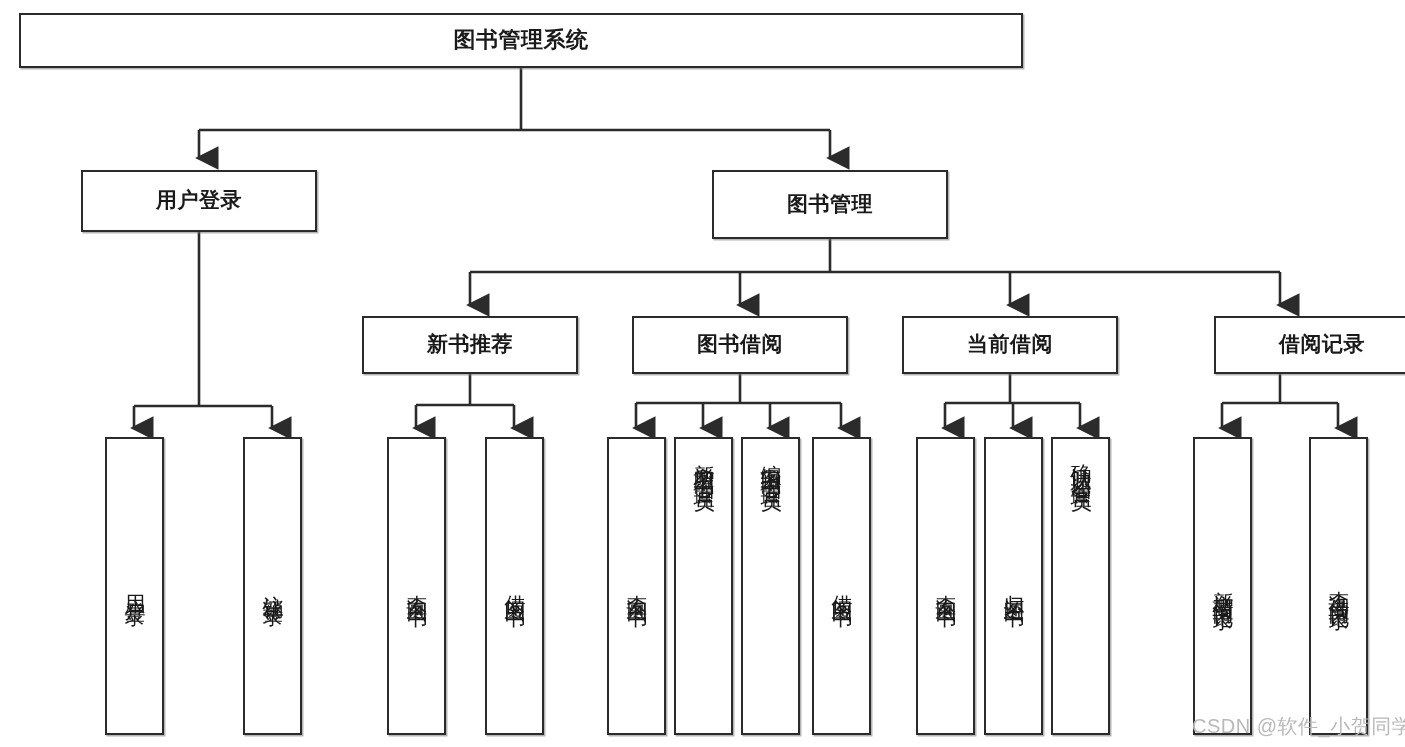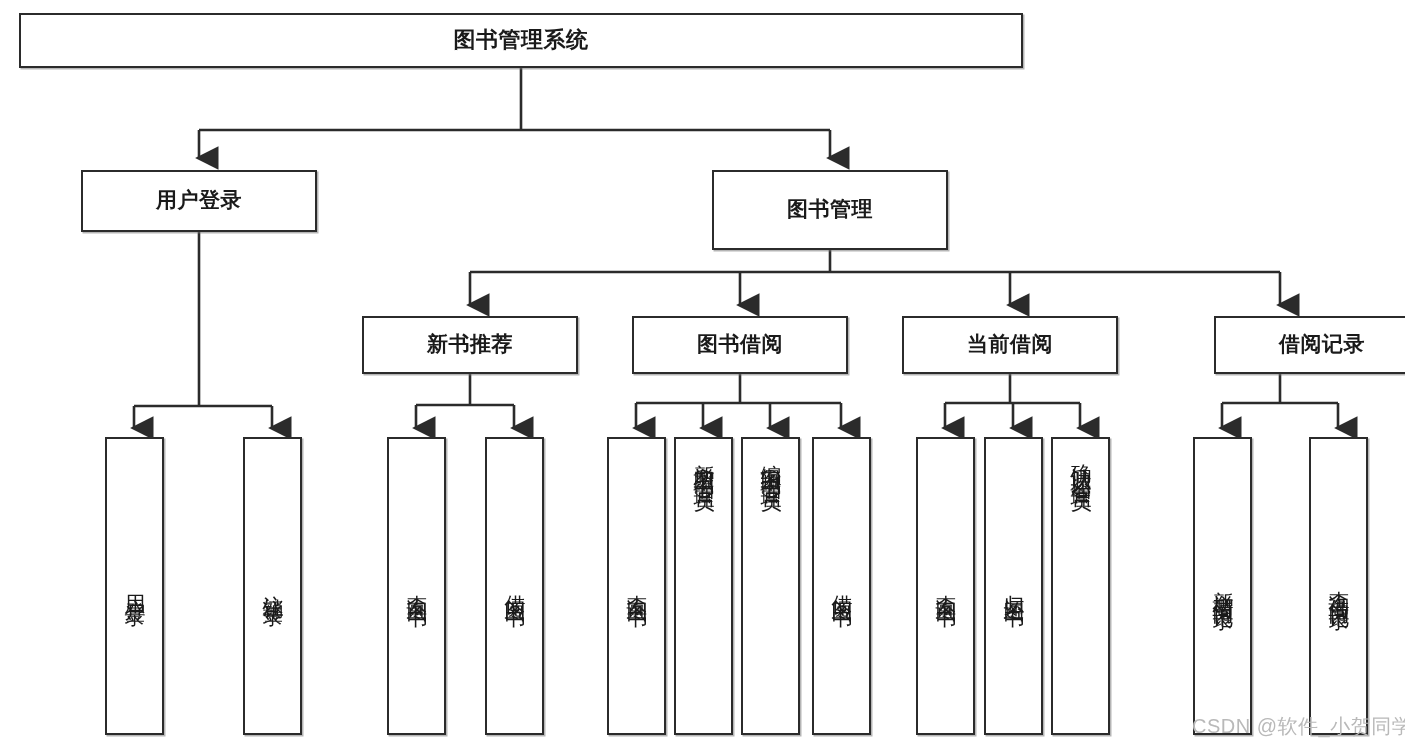--- a/index.html
+++ b/index.html
@@ -130,21 +130,21 @@
     </g>
   </svg>
 
   <div class="node horiz root" style="left:19px; top:13px; width:1004px; height:55px;">
     <span class="label">图书管理系统</span>
   </div>
 
   <div class="node horiz" style="left:81px; top:170px; width:236px; height:62px;">
     <span class="label">用户登录</span>
   </div>
-  <div class="node horiz" style="left:712px; top:170px; width:236px; height:80px;">
+  <div class="node horiz" style="left:712px; top:170px; width:236px; height:69px;">
     <span class="label">图书管理</span>
   </div>
 
   <div class="node horiz" style="left:362px; top:316px; width:216px; height:58px;align-items:center;">
     <span class="label">新书推荐</span>
   </div>
   <div class="node horiz" style="left:902px; top:316px; width:216px; height:58px;">
     <span class="label">当前借阅</span>
   </div>
   <div class="node horiz" style="left:632px; top:316px; width:216px; height:58px;">

